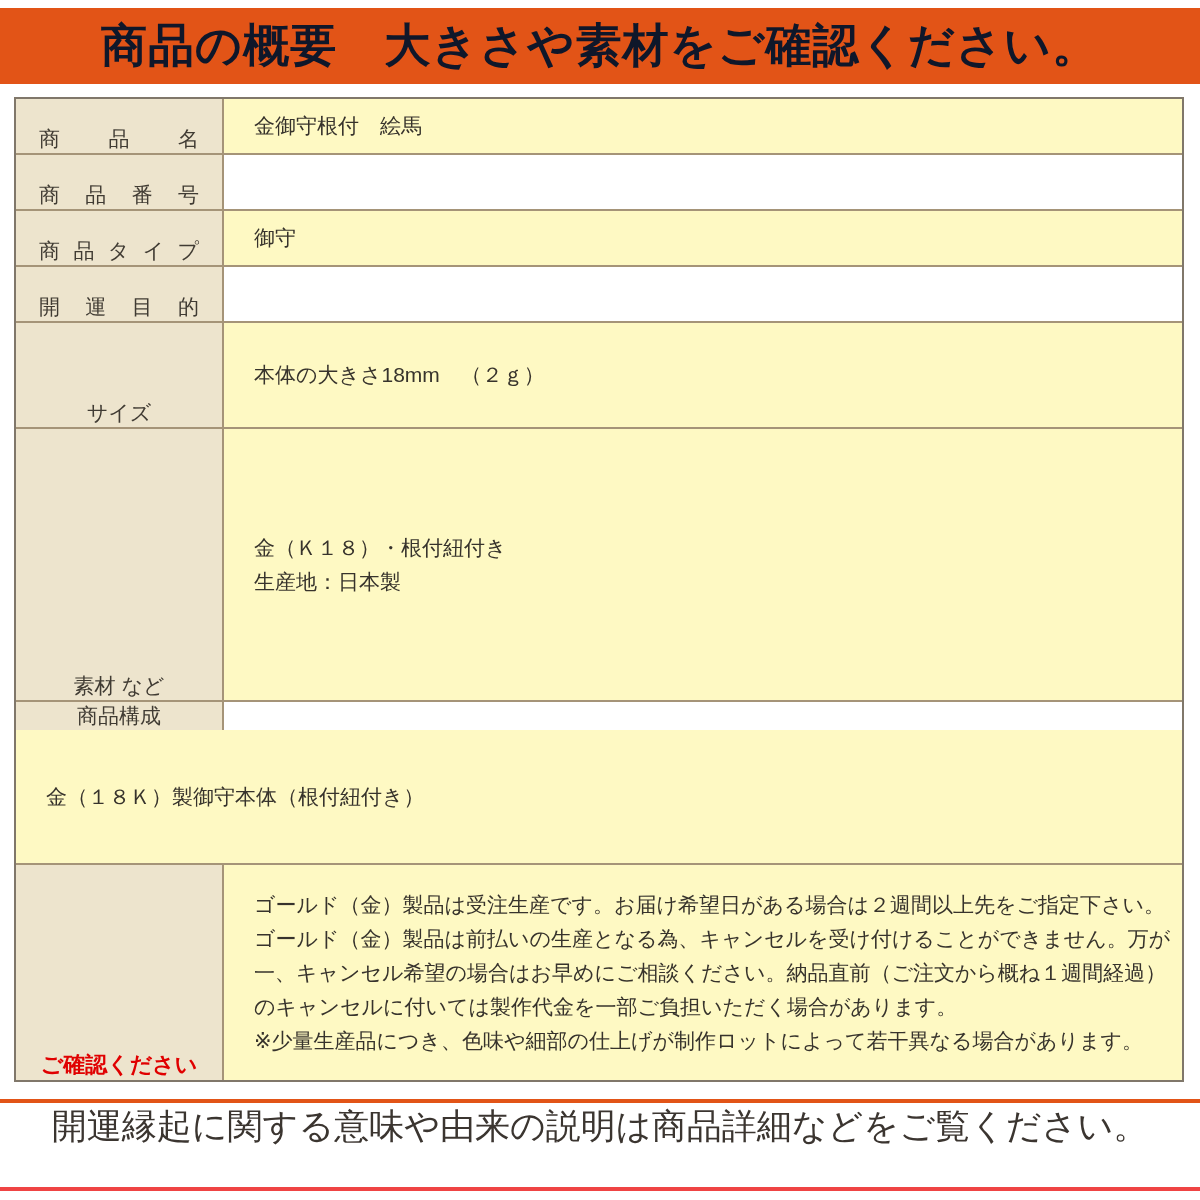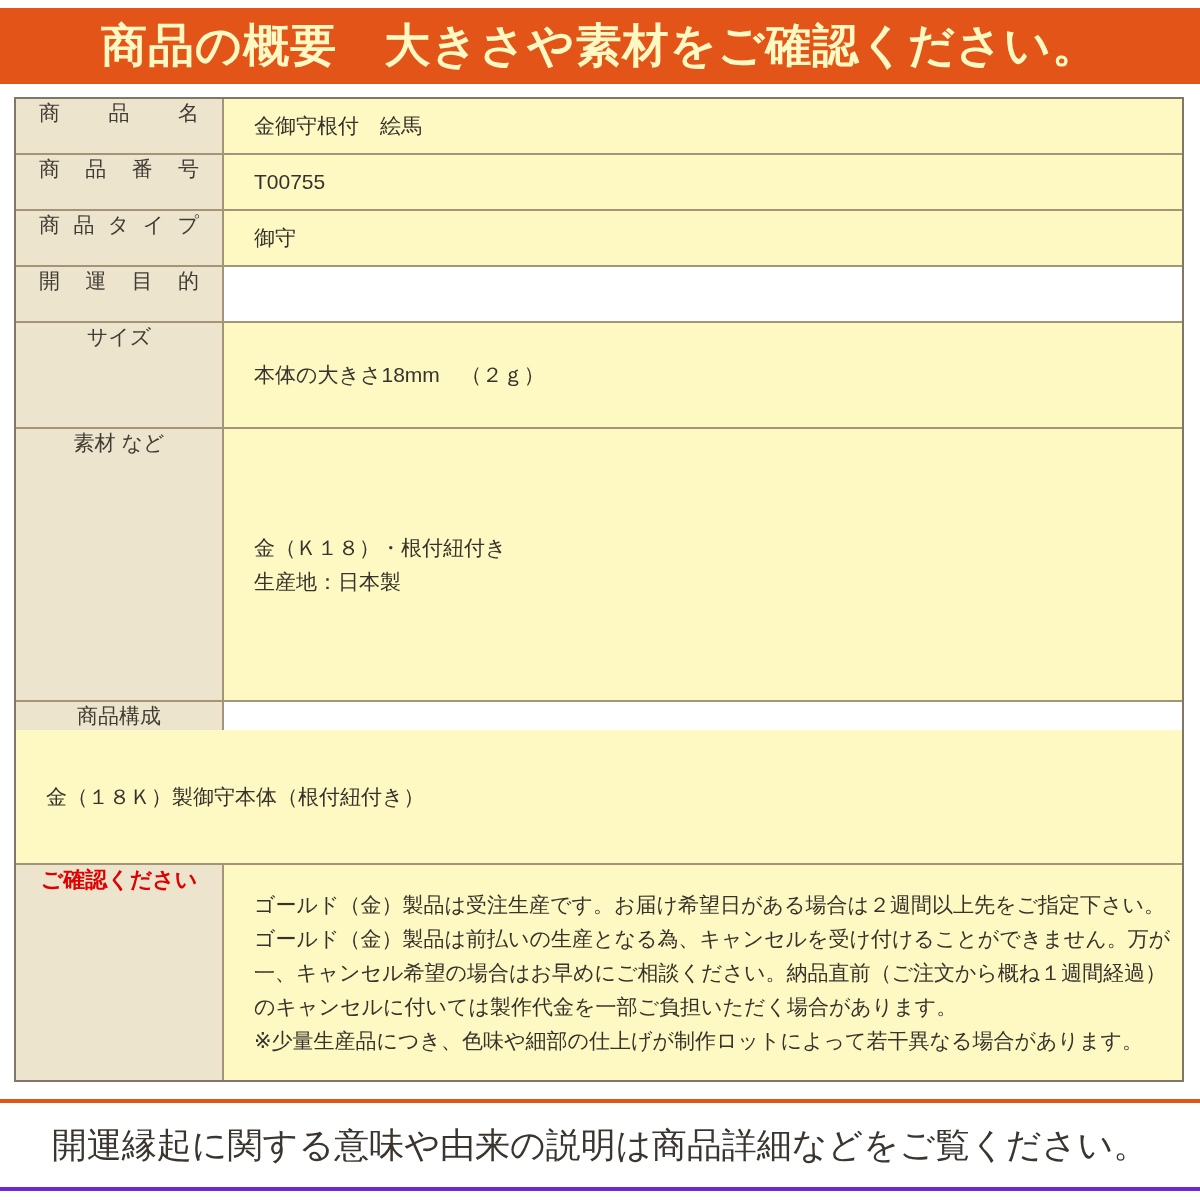--- a/index.html
+++ b/index.html
@@ -3,21 +3,21 @@
 <meta charset="utf-8">
 <style>
   html,body{margin:0;padding:0;}
   body{
     width:1200px;height:1200px;background:#ffffff;
     font-family:"Liberation Sans","DejaVu Sans",sans-serif;
     color:#37332c;overflow:hidden;
   }
   
   .header-banner{
-    margin-top:8px;height:76px;background:#e25417;color:#fef9c3;
+    margin-top:8px;height:76px;background:#e25417;color:#0f172a;
     display:flex;align-items:center;justify-content:center;
     font-size:46px;font-weight:bold;letter-spacing:1px;white-space:nowrap;
   }
   
   .spec-table{
     margin:13px 16px 0 14px;
     border:2px solid #80776a;background:#ffffff;
   }
   .spec-row{
     display:flex;box-sizing:border-box;
@@ -28,38 +28,38 @@
   .spec-row:nth-child(2),
   .spec-row:nth-child(3),
   .spec-row:nth-child(4){height:56px;}
   .spec-row:nth-child(5){height:106px;}
   .spec-row:nth-child(6){height:273px;}
   .spec-row:nth-child(7){height:163px;flex-direction:column;}
   .spec-row:nth-child(8){height:215px;}
   .label-cell{
     width:208px;flex-shrink:0;box-sizing:border-box;
     background:#ede4cd;border-right:2px solid #a59478;
-    display:flex;align-items:flex-start;justify-content:center;
+    display:flex;align-items:flex-end;justify-content:center;
     font-size:21px;color:#403b33;
   }
   .label-justify{
     display:inline-block;width:160px;
     text-align:justify;text-align-last:justify;
   }
   .label-red{color:#e00000;font-weight:bold;font-size:22px;}
   .value-cell{
     flex:1;display:flex;flex-direction:column;justify-content:center;
     padding-left:30px;font-size:21px;background:#fef9c3;
   }
   .value-line{line-height:34px;white-space:nowrap;}
   
   .footer-note{
     margin-top:17px;height:84px;box-sizing:content-box;
-    border-top:4px solid #e25417;border-bottom:4px solid #6d28d9;
-    display:flex;align-items:center;justify-content:center;
+    border-top:4px solid #e25417;border-bottom:4px solid #ef4444;
+    display:flex;justify-content:center;
     font-size:35px;color:#3b3530;white-space:nowrap;
   }
 </style>
 </head>
 <body>
 
 <div class="header-banner">
   <span>商品の概要　大きさや素材をご確認ください。</span>
 </div>
 
@@ -70,23 +70,20 @@
       <span class="label-justify">商品名</span>
     </div>
     <div class="value-cell">
       <div class="value-line">金御守根付　絵馬</div>
     </div>
   </div>
 
   <div class="spec-row">
     <div class="label-cell">
       <span class="label-justify">商品番号</span>
-    </div>
-    <div class="value-cell">
-      <div class="value-line">T00755</div>
     </div>
   </div>
 
   <div class="spec-row">
     <div class="label-cell">
       <span class="label-justify">商品タイプ</span>
     </div>
     <div class="value-cell">
       <div class="value-line">御守</div>
     </div>

